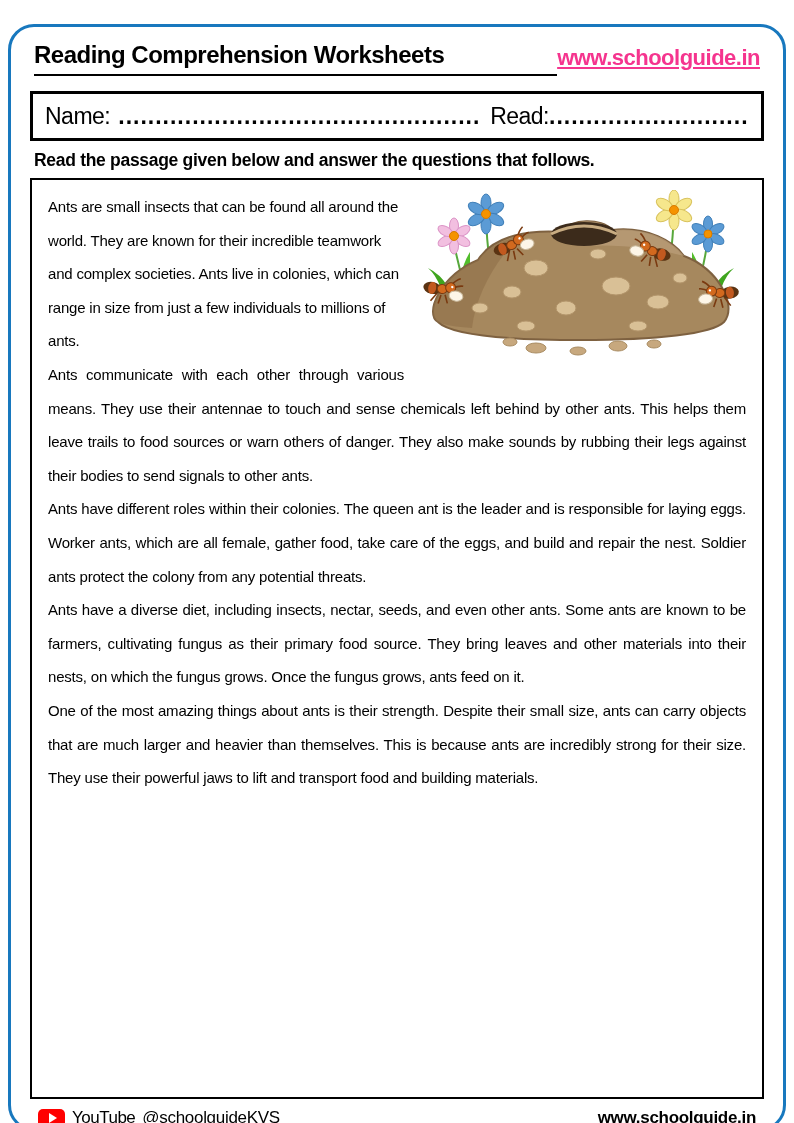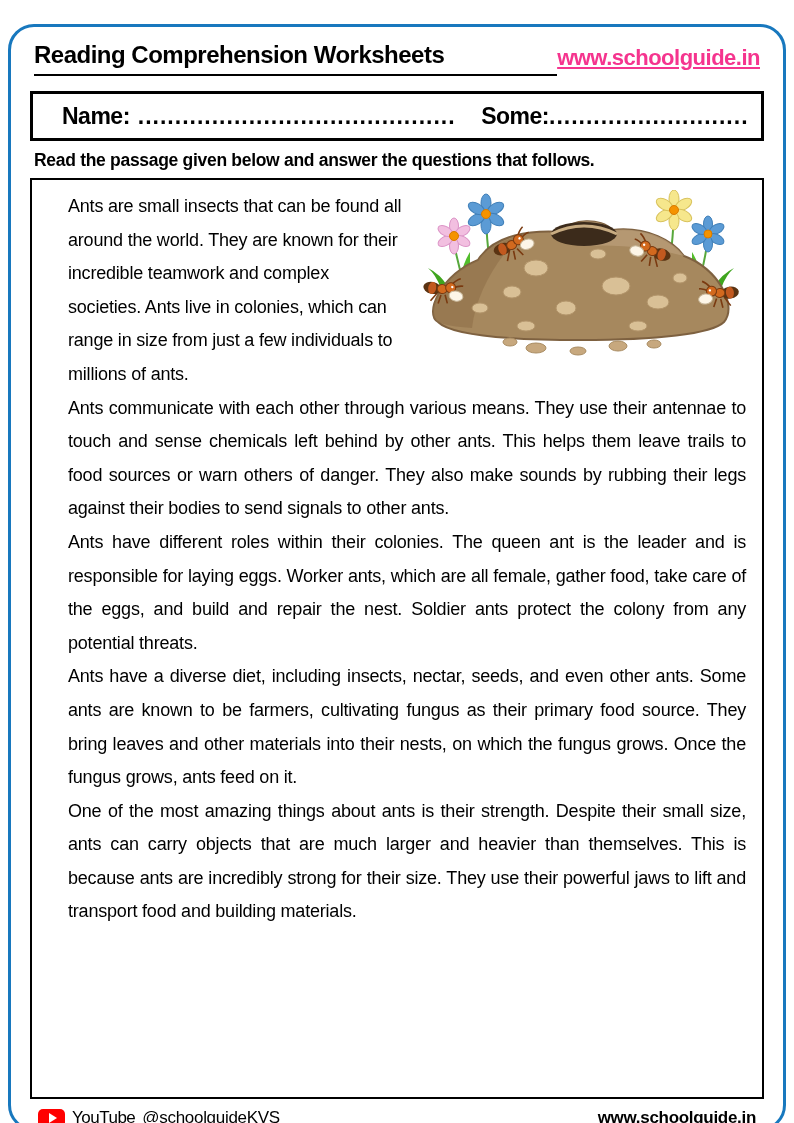--- a/index.html
+++ b/index.html
@@ -46,21 +46,21 @@
   .name-date-box {
     margin-top: 15px;
     border: 3px solid #000;
     height: 50px;
     display: flex;
     align-items: center;
     padding: 0 12px;
     font-size: 23px;
     letter-spacing: -0.5px;
   }
-  .nd-label { font-weight: bold; white-space: nowrap; margin-left: 17px; }
+  .nd-label { font-weight: normal; white-space: nowrap; }
   .nd-dots {
     font-weight: bold;
     letter-spacing: 1px;
     overflow: hidden;
     white-space: nowrap;
   }
   .nd-name-dots { flex: 1; margin: 0 10px 0 8px; }
   .nd-date-dots { width: 200px; }
   
   .instruction {
@@ -78,24 +78,23 @@
     padding: 10px 16px 0 16px;
   }
   .passage-title {
     text-align: center;
     font-weight: bold;
     font-size: 20px;
     margin: 4px 0 32px 0;
     letter-spacing: -0.3px;
   }
   .passage-body {
-    font-size: 18px;
+    font-size: 15px;
     line-height: 33.6px;
     letter-spacing: -0.2px;
-    margin-left: 20px;
   }
   .passage-body p { text-align: justify; }
   .passage-body p.first-para { text-align: left; }
   .illustration-float {
     float: right;
     width: 330px;
     height: 166px;
     margin: 0 0 6px 12px;
   }
   
@@ -134,21 +133,21 @@
 <div class="page-frame">
 
   <div class="header-row">
     <span class="doc-title">Reading Comprehension Worksheets</span>
     <span class="site-link-top">www.schoolguide.in</span>
   </div>
 
   <div class="name-date-box">
     <span class="nd-label">Name:</span>
     <span class="nd-dots nd-name-dots">..............................................................................................</span>
-    <span class="nd-label">Some:</span>
+    <span class="nd-label">Read:</span>
     <span class="nd-dots nd-date-dots">.......................................</span>
   </div>
 
   <div class="instruction">Read the passage given below and answer the questions that follows.</div>
 
   <div class="passage-box">
 
     <div class="passage-body">
       <span class="illustration-float">
         <svg viewBox="0 0 330 166" width="330" height="166" xmlns="http://www.w3.org/2000/svg" aria-hidden="true">

